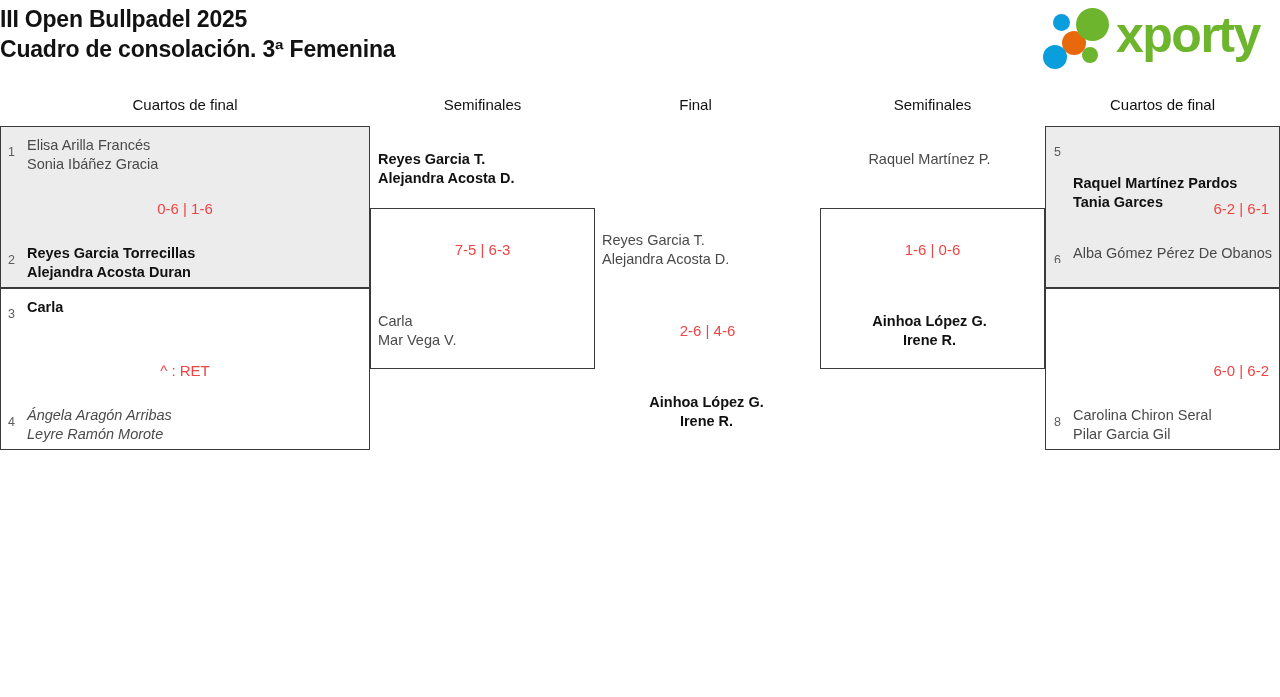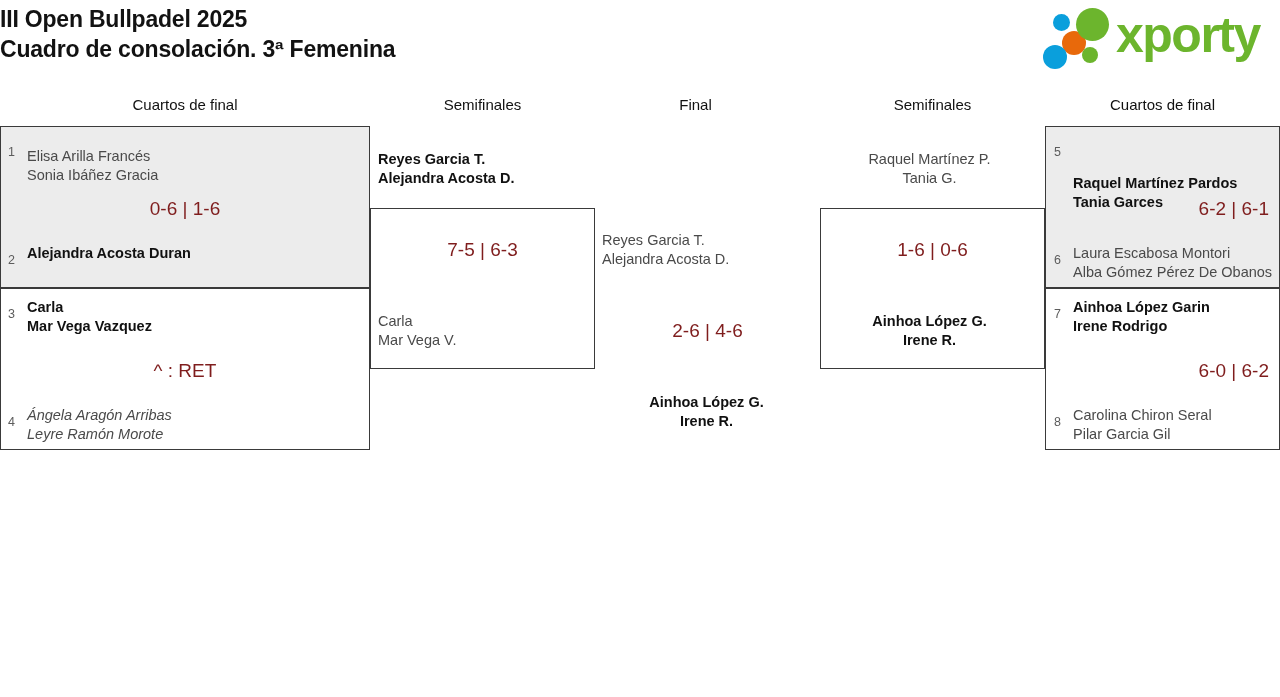--- a/index.html
+++ b/index.html
@@ -95,23 +95,23 @@
   .team.winner .names {
     color: #111111;
     font-weight: 700;
   }
   .team .names div { white-space: nowrap; }
   .team.align-right { text-align: center; }
 
   
   .score {
     position: absolute;
-    font-size: 19px;
+    font-size: 15px;
     line-height: 18px;
-    color: #7f1d1d;
+    color: #ef4444;
     white-space: nowrap;
   }
   .score.align-center { text-align: center; }
   .score.align-right  { text-align: right; }
 </style>
 </head>
 <body>
 
 <div id="header-title">
   <div class="title-line">III Open Bullpadel 2025</div>
@@ -135,38 +135,38 @@
 
 <div class="match-box shaded" style="left:0px; top:126px; width:370px; height:162px;"></div>
 <div class="match-box" style="left:0px; top:288px; width:370px; height:162px;"></div>
 <div class="match-box" style="left:370px; top:208px; width:225px; height:161px;"></div>
 <div class="match-box" style="left:820px; top:208px; width:225px; height:161px;"></div>
 <div class="match-box shaded" style="left:1045px; top:126px; width:235px; height:162px;"></div>
 <div class="match-box" style="left:1045px; top:288px; width:235px; height:162px;"></div>
 
 <div class="team" style="left:0px; top:136px; width:360px;">
   <span class="seed" style="left:8px; top:9px;">1</span>
-  <div class="names" style="margin-left:27px;margin-top:11px;">
+  <div class="names" style="margin-left:27px;">
     <div>Elisa Arilla Francés</div>
     <div>Sonia Ibáñez Gracia</div>
   </div>
 </div>
 <div class="score align-center" style="left:0px; top:200px; width:370px;">0-6 | 1-6</div>
 <div class="team winner" style="left:0px; top:244px; width:360px;">
   <span class="seed" style="left:8px; top:9px;">2</span>
   <div class="names" style="margin-left:27px;">
+    <div>Reyes Garcia Torrecillas</div>
     <div>Alejandra Acosta Duran</div>
   </div>
 </div>
 
 <div class="team winner" style="left:0px; top:298px; width:360px;">
   <span class="seed" style="left:8px; top:9px;">3</span>
   <div class="names" style="margin-left:27px;">
     <div>Carla</div>
-    <div>Mar Vega Vazquez</div>
   </div>
 </div>
 <div class="score align-center" style="left:0px; top:362px; width:370px;">^ : RET</div>
 <div class="team" style="left:0px; top:406px; width:360px;">
   <span class="seed" style="left:8px; top:9px;">4</span>
   <div class="names" style="margin-left:27px;font-style:italic;">
     <div>Ángela Aragón Arribas</div>
     <div>Leyre Ramón Morote</div>
   </div>
 </div>
@@ -195,21 +195,20 @@
 <div class="team winner align-right" style="left:599px; top:393px; width:215px;">
   <div class="names">
     <div>Ainhoa López G.</div>
     <div>Irene R.</div>
   </div>
 </div>
 
 <div class="team align-right" style="left:822px; top:150px; width:215px;">
   <div class="names">
     <div>Raquel Martínez P.</div>
-    <div>Tania G.</div>
   </div>
 </div>
 <div class="score align-center" style="left:820px; top:241px; width:225px;">1-6 | 0-6</div>
 <div class="team winner align-right" style="left:822px; top:312px; width:215px;">
   <div class="names">
     <div>Ainhoa López G.</div>
     <div>Irene R.</div>
   </div>
 </div>
 
@@ -217,31 +216,26 @@
   <span class="seed" style="left:9px; top:9px;">5</span>
   <div class="names" style="margin-left:28px;margin-top:38px;">
     <div>Raquel Martínez Pardos</div>
     <div>Tania Garces</div>
   </div>
 </div>
 <div class="score align-right" style="left:1045px; top:200px; width:224px;">6-2 | 6-1</div>
 <div class="team" style="left:1045px; top:244px; width:235px; overflow:hidden;">
   <span class="seed" style="left:9px; top:9px;">6</span>
   <div class="names" style="margin-left:28px;">
-    <div>Laura Escabosa Montori</div>
     <div>Alba Gómez Pérez De Obanos</div>
   </div>
 </div>
 
 <div class="team winner" style="left:1045px; top:298px; width:235px; overflow:hidden;">
   <span class="seed" style="left:9px; top:9px;">7</span>
-  <div class="names" style="margin-left:28px;">
-    <div>Ainhoa López Garin</div>
-    <div>Irene Rodrigo</div>
-  </div>
 </div>
 <div class="score align-right" style="left:1045px; top:362px; width:224px;">6-0 | 6-2</div>
 <div class="team" style="left:1045px; top:406px; width:235px; overflow:hidden;">
   <span class="seed" style="left:9px; top:9px;">8</span>
   <div class="names" style="margin-left:28px;">
     <div>Carolina Chiron Seral</div>
     <div>Pilar Garcia Gil</div>
   </div>
 </div>
 

